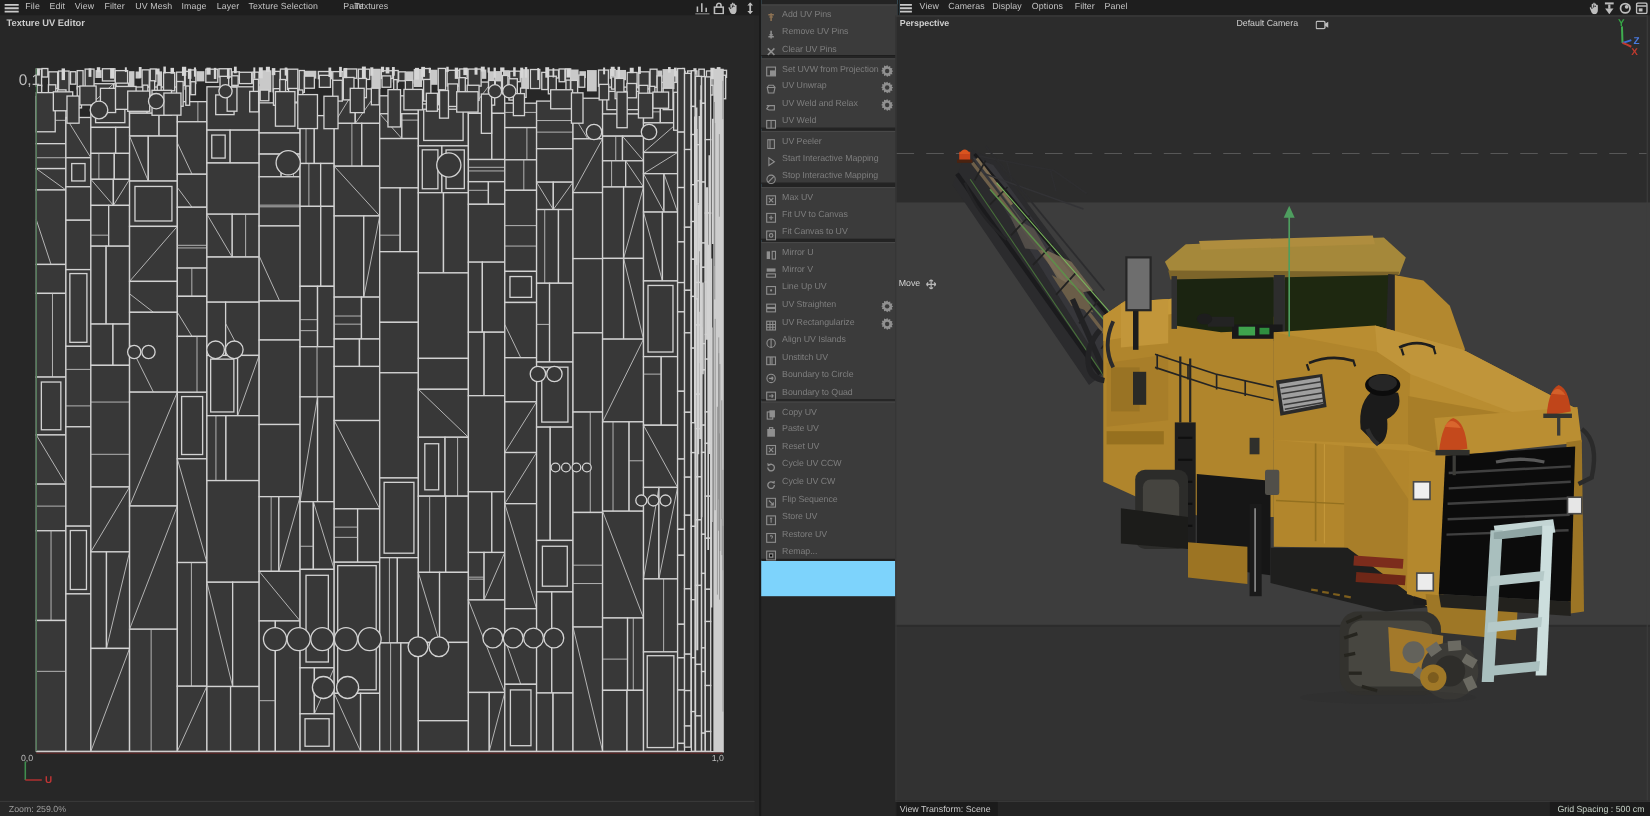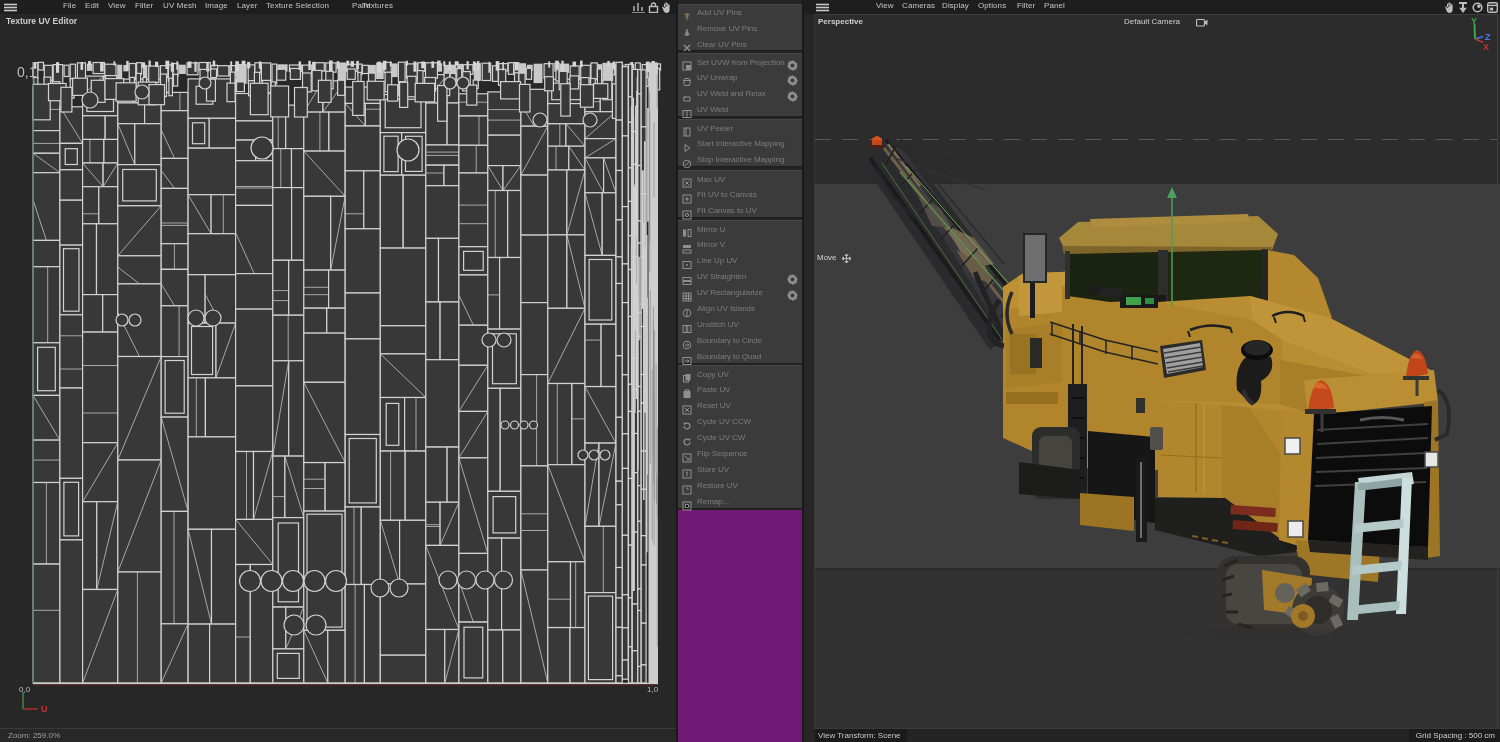--- a/index.html
+++ b/index.html
@@ -1,18 +1,18 @@
 <!DOCTYPE html>
 <html><head><meta charset="utf-8">
 <style>
  * { margin:0; padding:0; box-sizing:border-box; }
  body { width:1500px; height:742px; position:relative; overflow:hidden; -webkit-font-smoothing:antialiased;
         background:#262626; font-family:"Liberation Sans", sans-serif; }
  .abs { position:absolute; }
- .mtx { color:#c4c4c4; font-size:8px; letter-spacing:0.1px; white-space:nowrap;margin-left:40px; }
+ .mtx { color:#c4c4c4; font-size:8px; letter-spacing:0.1px; white-space:nowrap; }
 </style></head>
 <body>
 
 <div class="abs" style="left:0;top:0;width:1500px;height:14px;background:#1e1e1e"></div>
 
 <svg class="abs" style="left:4px;top:3px" width="14" height="9">
     <g stroke="#c9c9c9" stroke-width="1.6">
       <line x1="0" y1="1.5" x2="13" y2="1.5"></line>
       <line x1="0" y1="4.5" x2="13" y2="4.5"></line>
       <line x1="0" y1="7.5" x2="13" y2="7.5"></line>
@@ -879,21 +879,21 @@
 <span class="abs" style="left:647px;top:685px;color:#bdbdbd;font-size:8px">1,0</span>
 <svg class="abs" style="left:18px;top:692px" width="34" height="22">
  <line x1="5" y1="0" x2="5" y2="17" stroke="#3f8f4f" stroke-width="1.4"></line>
  <line x1="5" y1="17" x2="20" y2="17" stroke="#b03030" stroke-width="1.4"></line>
  <text x="23" y="20" fill="#c03535" font-size="9" font-weight="bold" font-family="Liberation Sans">U</text>
 </svg>
 
 <div class="abs" style="left:0;top:728px;width:686px;height:14px;background:#282828;border-top:1px solid #3a3a3a"></div>
 <span class="abs" style="left:8px;top:731px;color:#9f9f9f;font-size:8px">Zoom: 259.0%</span>
 
-<div class="abs" style="left:676px;top:0;width:128px;height:742px;background:#701a75">
+<div class="abs" style="left:690px;top:0;width:128px;height:542px;background:#7dd3fc">
  <div class="abs" style="left:0;top:0;width:2px;height:742px;background:#1a1a1a"></div>
  <div class="abs" style="left:2px;top:0;width:124px;height:510px;background:#232323"></div>
  <style>
   .sec { position:absolute; left:2px; width:124px; background:#3b3b3b; border-top:1px solid #484848; border-bottom:1px solid #1e1e1e; }
   .row { height:15.94px; position:relative; }
   .ric { position:absolute; left:4px; top:3px; width:10px; height:10px; }
   .rtx { position:absolute; left:19px; top:3.5px; font-size:8px; letter-spacing:-0.05px; color:#7e7e7e; white-space:nowrap; }
   .gear { position:absolute; right:4px; top:2.5px; }
  </style>
 <div class="sec" style="top:3.5px;height:47.8px">

